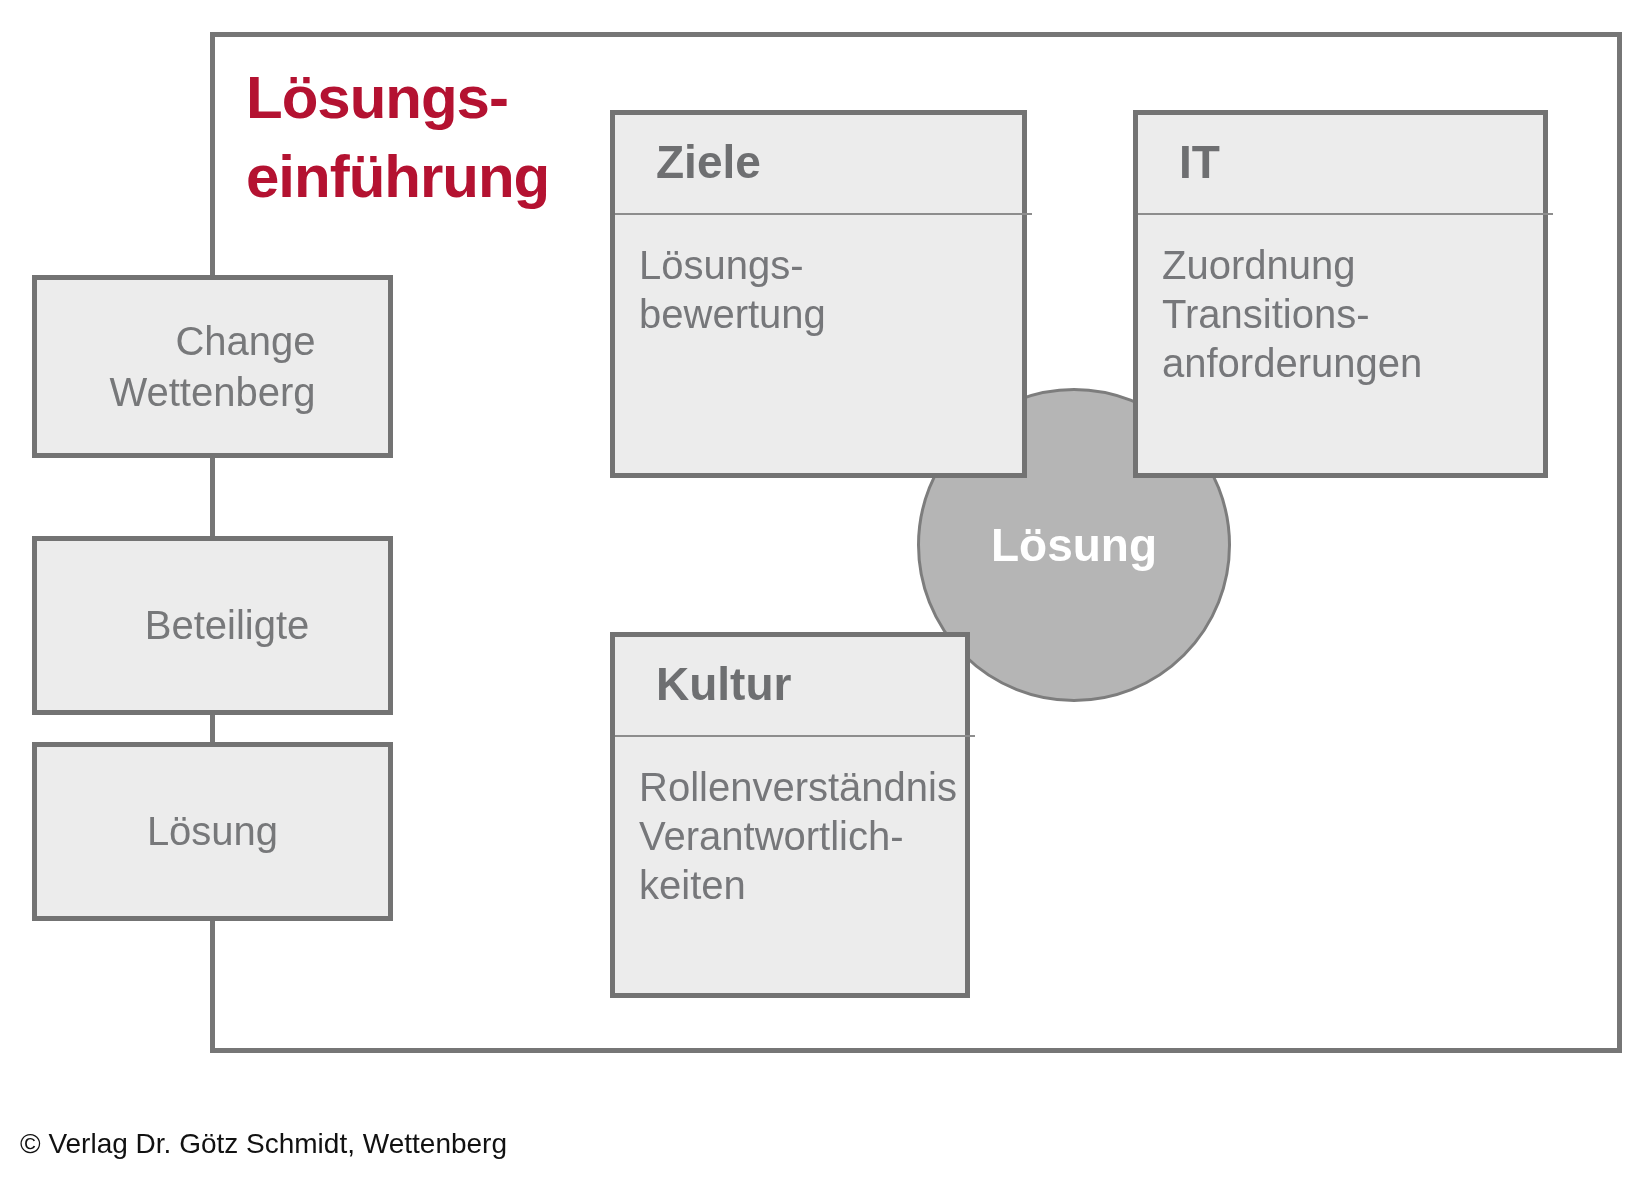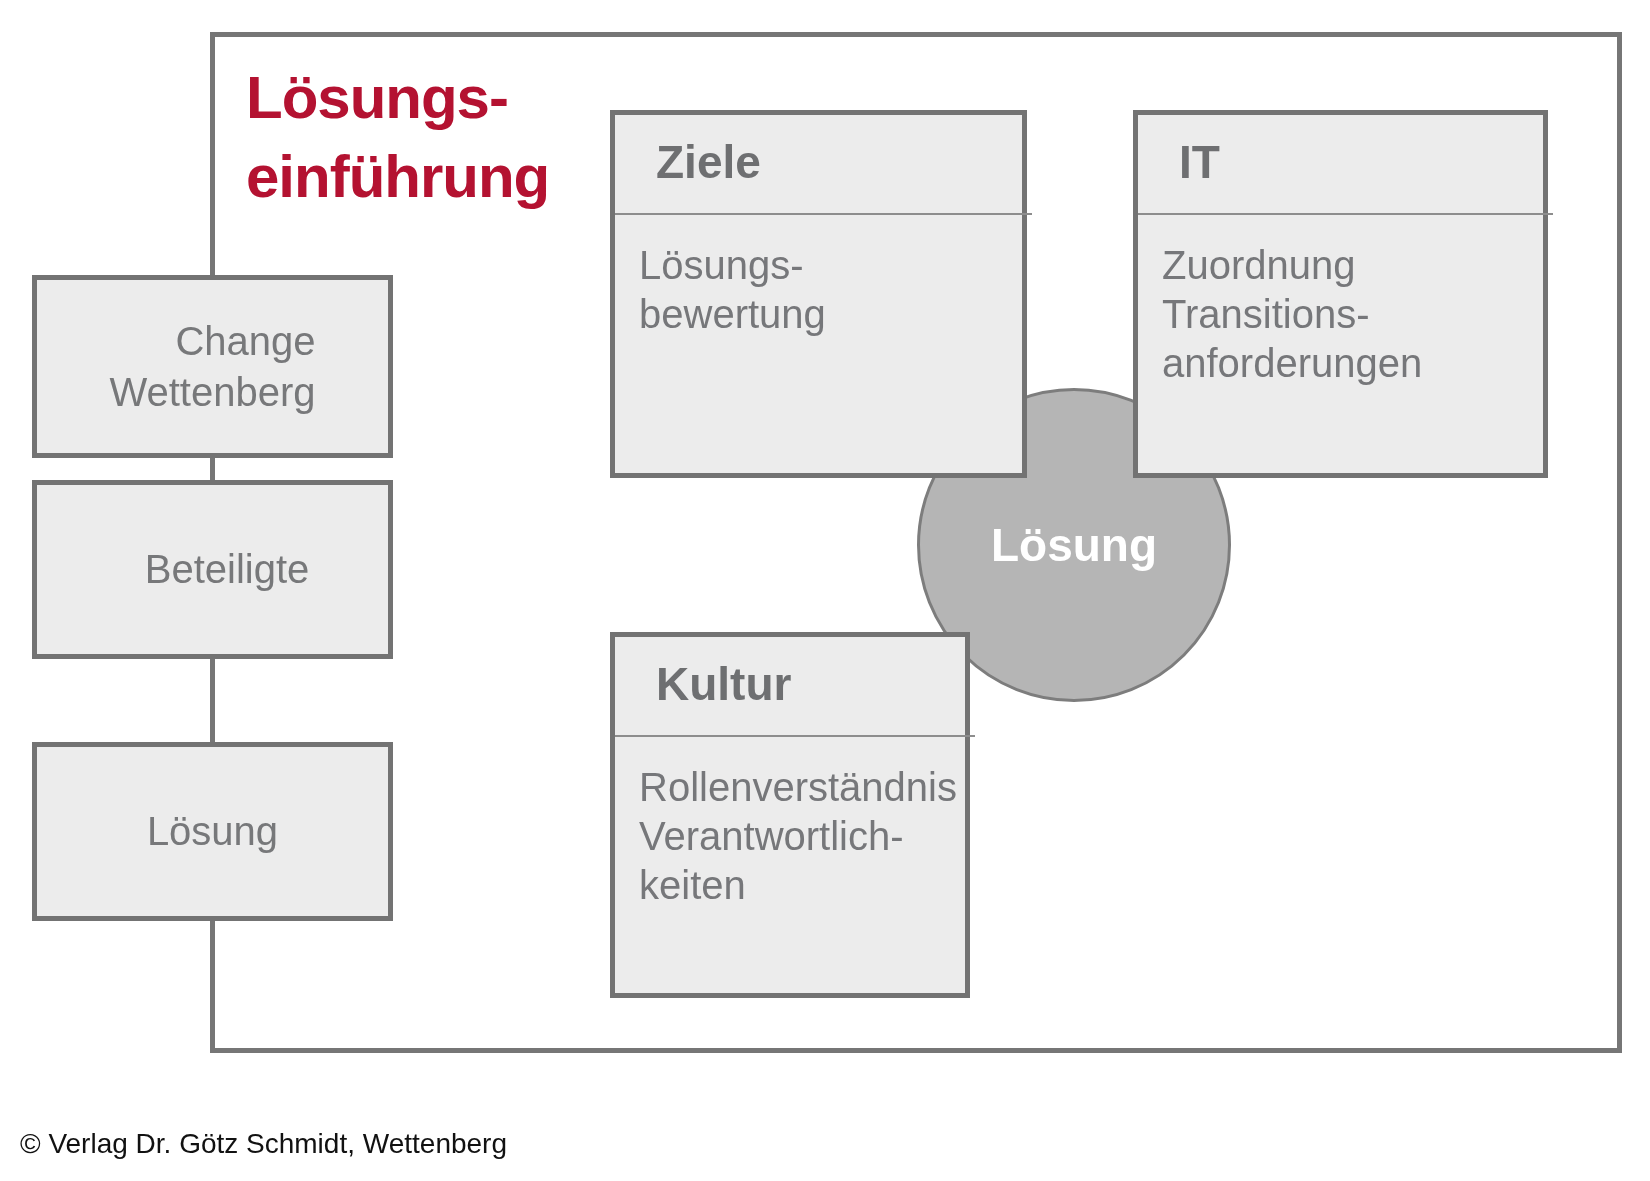--- a/index.html
+++ b/index.html
@@ -25,21 +25,21 @@
   }
 
   
   .lbox{
     position:absolute;left:32px;width:361px;box-sizing:border-box;
     background:#ececec;border:5px solid #737373;z-index:2;
     display:flex;align-items:center;justify-content:center;text-align:right;
     font-size:40px;line-height:51px;color:#77787a;
   }
   .lbox1{top:275px;height:183px;}
-  .lbox2{top:480px;height:179px;padding-left:29px;}
+  .lbox2{top:536px;height:179px;padding-left:29px;}
   .lbox3{top:742px;height:179px;}
 
   
   .mbox{
     position:absolute;box-sizing:border-box;background:#ececec;
     border:5px solid #737373;z-index:2;
   }
   .mbox-ziele   {left:610px; top:110px;width:417px;height:368px;}
   .mbox-it      {left:1133px;top:110px;width:415px;height:368px;}
   .mbox-kultur  {left:610px; top:632px;width:360px;height:366px;}

